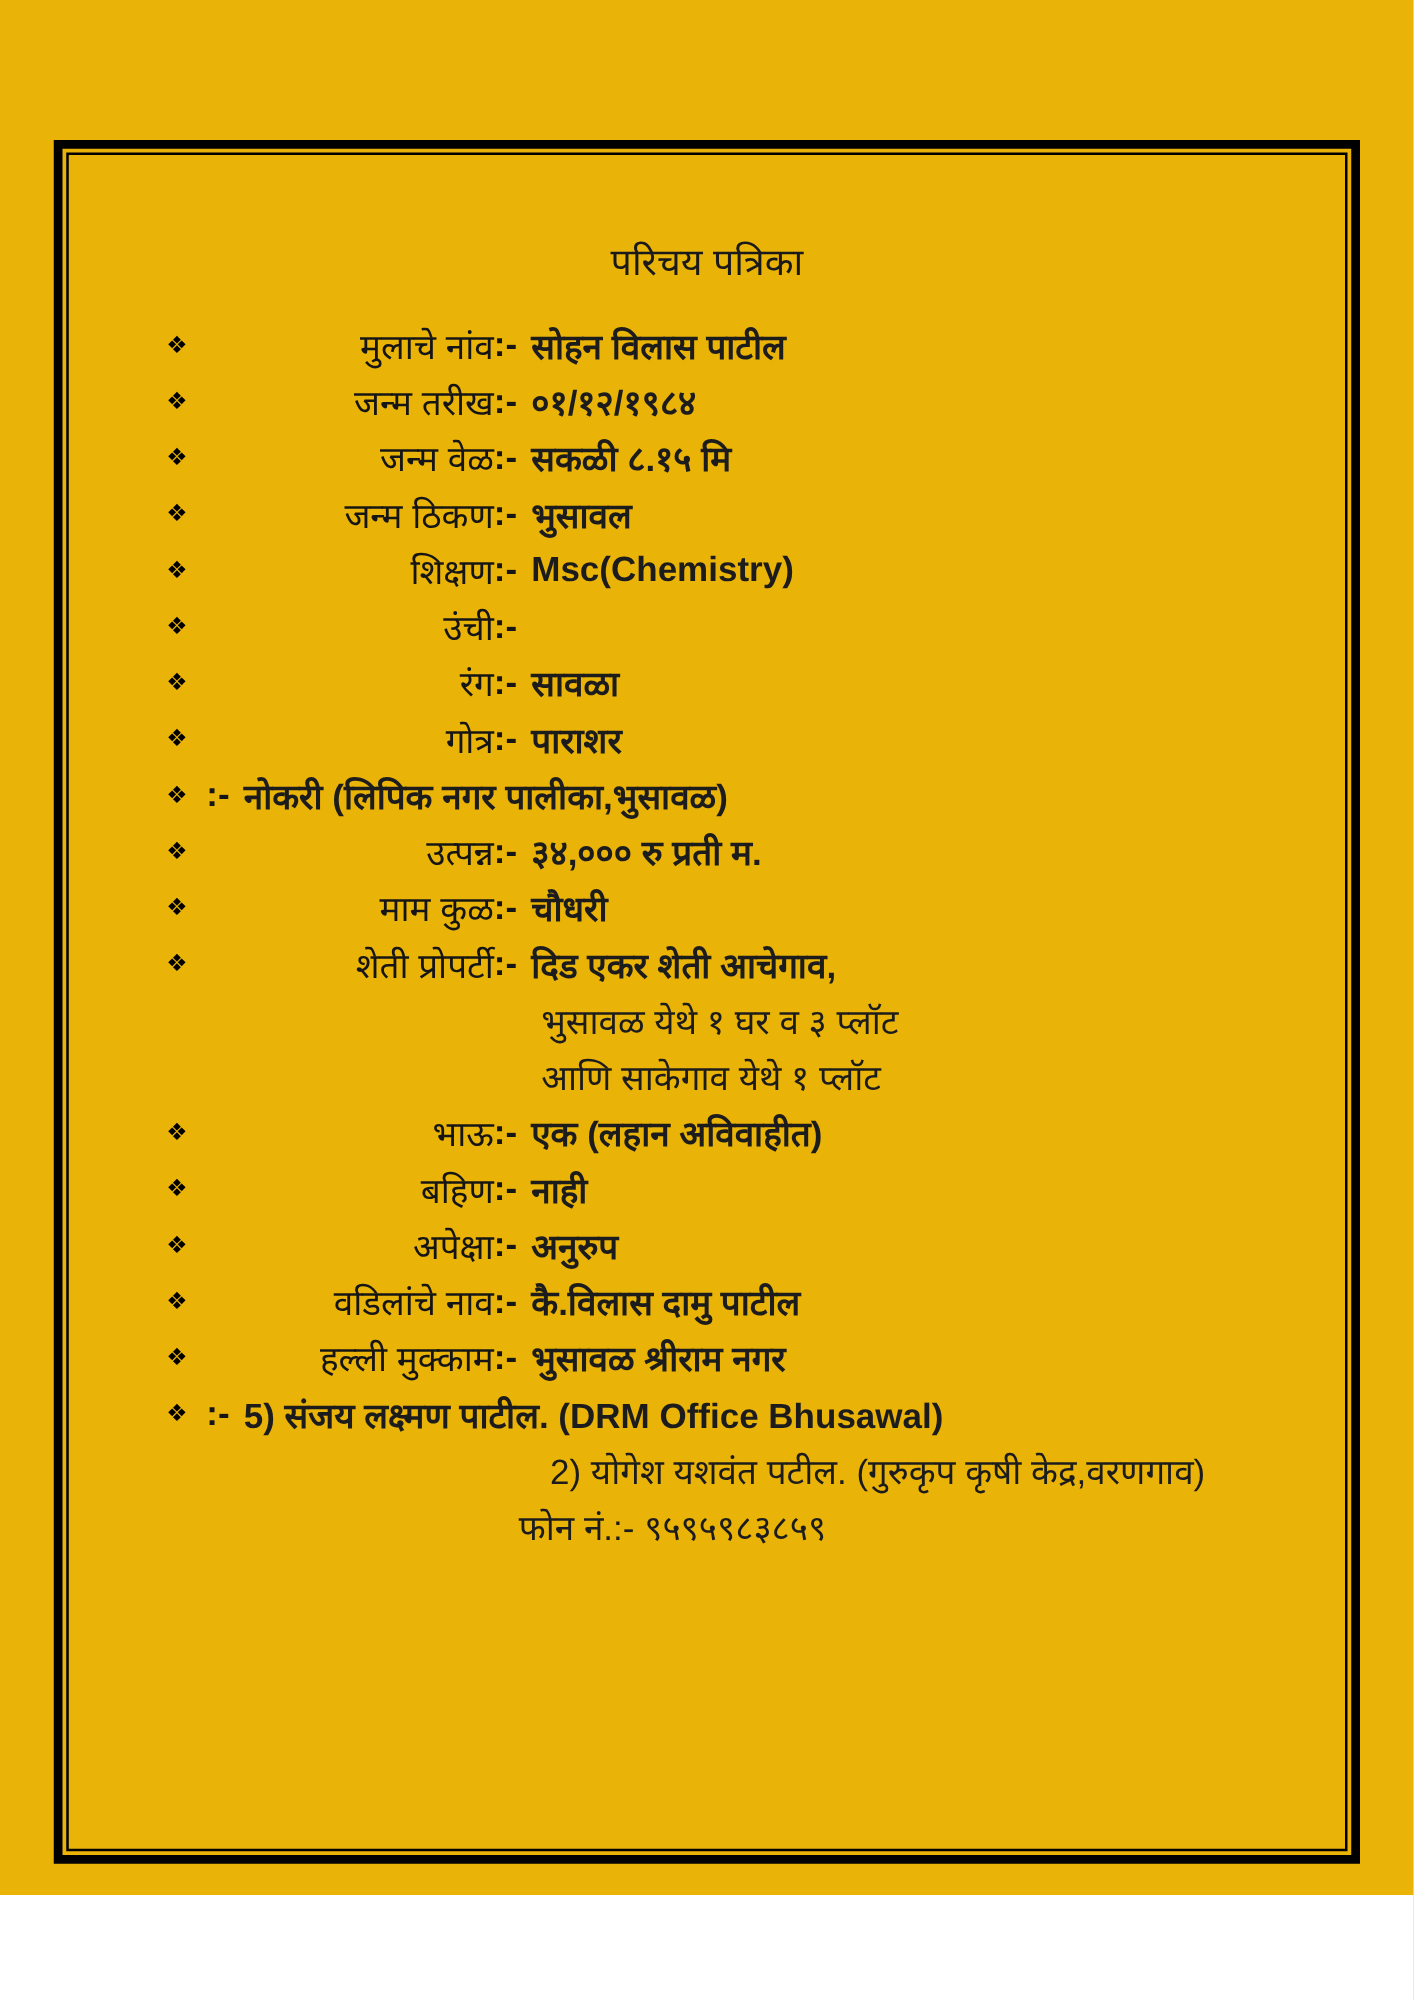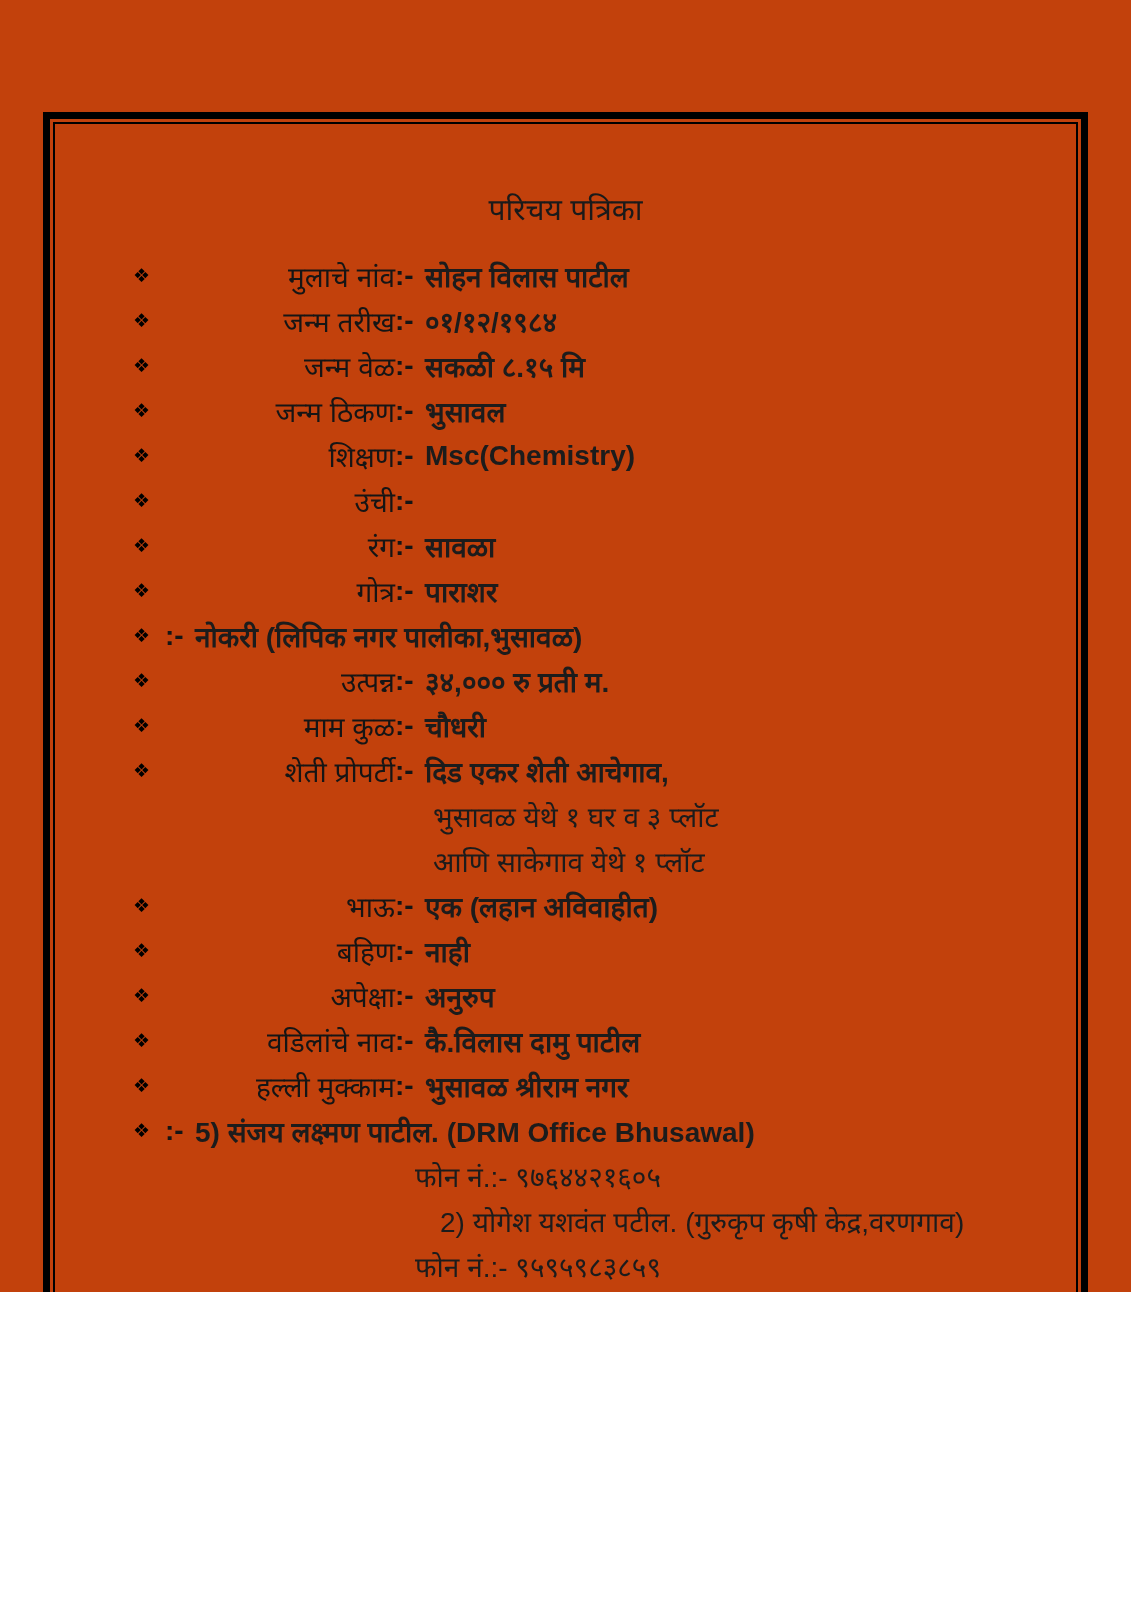--- a/index.html
+++ b/index.html
@@ -1,20 +1,20 @@
 <!DOCTYPE html>
 <html><head>
 <meta charset="utf-8">
 <style>
   html, body { margin: 0; padding: 0; background: #ffffff; }
   .page {
     position: relative;
     width: 1131px;
-    height: 1292px;
-    background: #c2410c;
+    height: 1516px;
+    background: #eab308;
     color: #111111;
     font-family: "Liberation Sans", sans-serif;
     overflow: hidden;
   }
   .frame {
     position: absolute;
     left: 43px;
     top: 112px;
     width: 1045px;
     height: 1379px;
@@ -199,23 +199,20 @@
     <span class="bullet">❖</span>
     <span class="label">हल्ली मुक्काम</span>
     <span class="sep">:-</span>
     <span class="value">भुसावळ श्रीराम नगर</span>
   </div>
           <div class="line">
     <span class="bullet">❖</span>
     <span class="sep">:-</span>
     <span class="value">5) संजय लक्ष्मण पाटील. (DRM Office Bhusawal)</span>
   </div>
-          <div class="line extra indent-phone">
-    <span class="xtext">फोन नं.:- ९७६४४२१६०५</span>
-  </div>
           <div class="line extra indent-numbered">
     <span class="xtext">2) योगेश यशवंत पटील. (गुरुकृप कृषी केद्र,वरणगाव)</span>
   </div>
           <div class="line extra indent-phone">
     <span class="xtext">फोन नं.:- ९५९५९८३८५९</span>
   </div>
         </div>
     </div>
   </div>
 </div>

